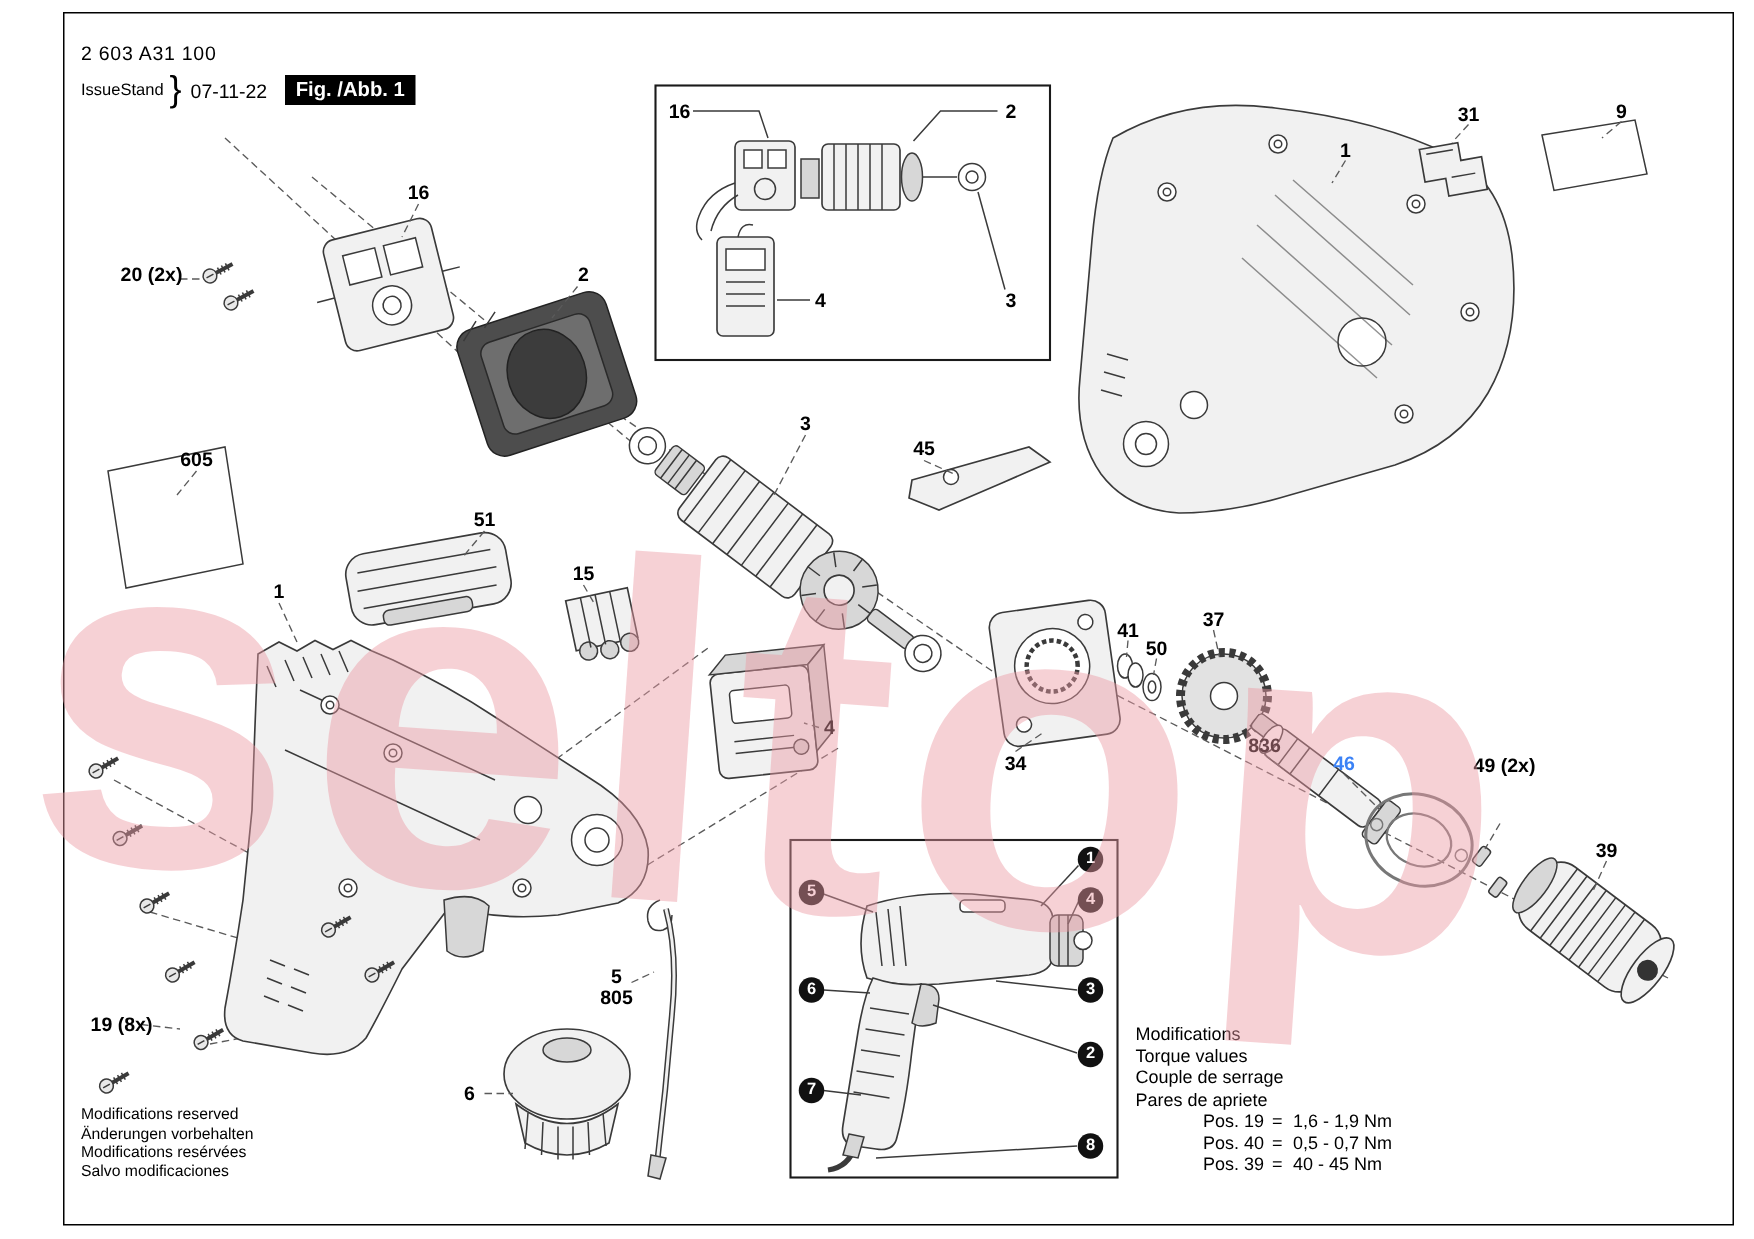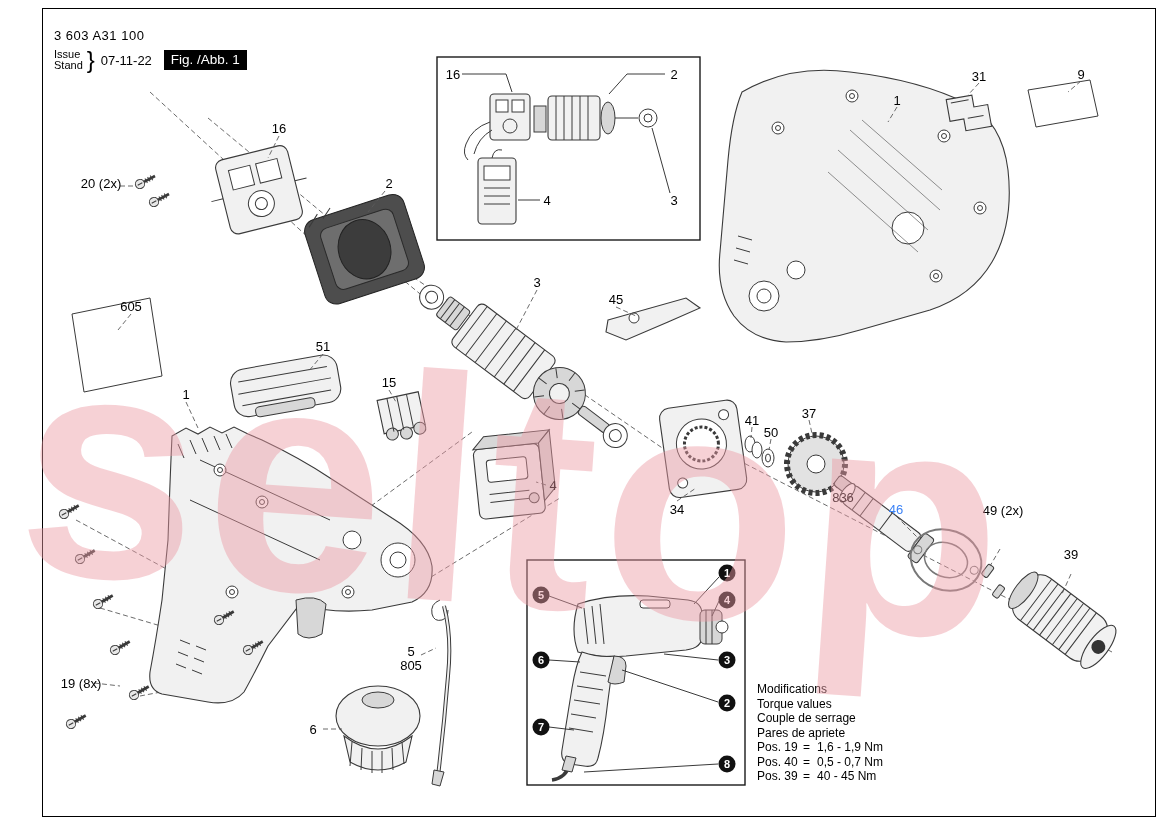--- a/index.html
+++ b/index.html
@@ -9,32 +9,32 @@
          border:1.5px solid #000;box-sizing:border-box;z-index:0;}
   svg.art{position:absolute;left:0;top:0;z-index:1;}
   .art .ln{stroke:#3a3a3a;fill:none;stroke-width:1;}
   .art .part{fill:#f1f1f1;stroke:#3a3a3a;stroke-width:1.1;}
   .art .mid{fill:#d7d7d7;stroke:#3a3a3a;stroke-width:1;}
   .art .white{fill:#fff;stroke:#3a3a3a;stroke-width:1;}
   .art g.dashes line{stroke:#5a5a5a;stroke-width:0.9;stroke-dasharray:5 3;}
   .hdr{position:absolute;left:54px;top:28px;z-index:3;}
   .pn{font-size:13px;letter-spacing:.5px;}
   .irow{display:flex;align-items:center;gap:4px;margin-top:3px;}
-  .icol{display:flex;flex-direction:column;font-size:11px;line-height:11px;}
+  .icol{display:flex;flex-direction:row;font-size:11px;line-height:11px;}
   .brace{font-size:24px;font-weight:300;}
   .date{font-size:13px;margin:0 8px 0 2px;}
-  .figbox{background:#000;color:#fff;font-weight:normal;font-size:13.5px;padding:2px 7px 3px;}
-  .plabel{position:absolute;transform:translate(-50%,-50%);font-size:13px;font-weight:normal;
+  .figbox{background:#000;color:#fff;font-weight:bold;font-size:13.5px;padding:2px 7px 3px;}
+  .plabel{position:absolute;transform:translate(-50%,-50%);font-size:13px;font-weight:bold;
           white-space:nowrap;z-index:3;}
   .plabel.gray{color:#3b82f6;}
   .callout{position:absolute;width:17px;height:17px;border-radius:50%;background:#111;color:#fff;
            font-size:11px;font-weight:bold;line-height:17px;text-align:center;
            transform:translate(-50%,-50%);z-index:3;}
   .torque{position:absolute;left:757px;top:682px;font-size:12px;line-height:14.5px;z-index:3;}
-  .tpos{display:inline-block;width:46px;}
+  .tpos{display:inline-block;width:46px;margin-left:45px;}
   .teq{display:inline-block;width:14px;}
   .footnote{position:absolute;left:54px;top:737px;font-size:10.5px;line-height:12.5px;z-index:3;}
   .watermark{position:absolute;left:22px;top:300px;z-index:4;font-weight:bold;font-size:320px;
              line-height:1;letter-spacing:8px;color:#ec9aa4;opacity:.45;pointer-events:none;
              user-select:none;transform:rotate(4deg);transform-origin:left center;}
 </style>
 </head>
 <body>
 
 <div class="page">
@@ -325,21 +325,21 @@
       <line class="ln" x1="718" y1="660" x2="664" y2="654"></line>
       <line class="ln" x1="718" y1="702" x2="622" y2="670"></line>
       <line class="ln" x1="718" y1="764" x2="584" y2="772"></line>
       <line class="ln" x1="549" y1="596" x2="582" y2="608"></line>
       <line class="ln" x1="549" y1="660" x2="580" y2="662"></line>
       <line class="ln" x1="549" y1="727" x2="574" y2="730"></line>
     </g>
   </svg>
 
   <div class="hdr">
-    <div class="pn">3 603 A31 100</div>
+    <div class="pn">2 603 A31 100</div>
     <div class="irow">
       <div class="icol">
         <span>Issue</span>
         <span>Stand</span>
       </div>
       <span class="brace">}</span>
       <span class="date">07-11-22</span>
       <span class="figbox">Fig. /Abb. 1</span>
     </div>
   </div>
@@ -354,21 +354,21 @@
   <div class="plabel" style="left:537px;top:282px">3</div>
   <div class="plabel" style="left:616px;top:299px">45</div>
   <div class="plabel" style="left:553px;top:485px">4</div>
   <div class="plabel" style="left:677px;top:509px">34</div>
   <div class="plabel" style="left:752px;top:420px">41</div>
   <div class="plabel" style="left:771px;top:432px">50</div>
   <div class="plabel" style="left:809px;top:413px">37</div>
   <div class="plabel" style="left:843px;top:497px">836</div>
   <div class="plabel gray" style="left:896px;top:509px">46</div>
   <div class="plabel" style="left:1003px;top:510px">49 (2x)</div>
-  <div class="plabel" style="left:1071px;top:554px">39</div>
+  <div class="plabel" style="left:1071px;top:567px">39</div>
   <div class="plabel" style="left:979px;top:76px">31</div>
   <div class="plabel" style="left:1081px;top:74px">9</div>
   <div class="plabel" style="left:897px;top:100px">1</div>
   <div class="plabel" style="left:81px;top:683px">19 (8x)</div>
   <div class="plabel" style="left:411px;top:651px">5</div>
   <div class="plabel" style="left:411px;top:665px">805</div>
   <div class="plabel" style="left:313px;top:729px">6</div>
 
   <div class="plabel" style="left:453px;top:74px">16</div>
   <div class="plabel" style="left:674px;top:74px">2</div>
@@ -393,15 +393,21 @@
       <span class="tpos">Pos. 19</span><span class="teq">=</span><span>1,6 - 1,9 Nm</span>
     </div>
     <div>
       <span class="tpos">Pos. 40</span><span class="teq">=</span><span>0,5 - 0,7 Nm</span>
     </div>
     <div>
       <span class="tpos">Pos. 39</span><span class="teq">=</span><span>40 - 45 Nm</span>
     </div>
   </div>
 
+  <div class="footnote">
+    <div>Modifications reserved</div>
+    <div>Änderungen vorbehalten</div>
+    <div>Modifications resérvées</div>
+    <div>Salvo modificaciones</div>
+  </div>
 
   <div class="watermark">seltop</div>
 </div>
 
 </body></html>

